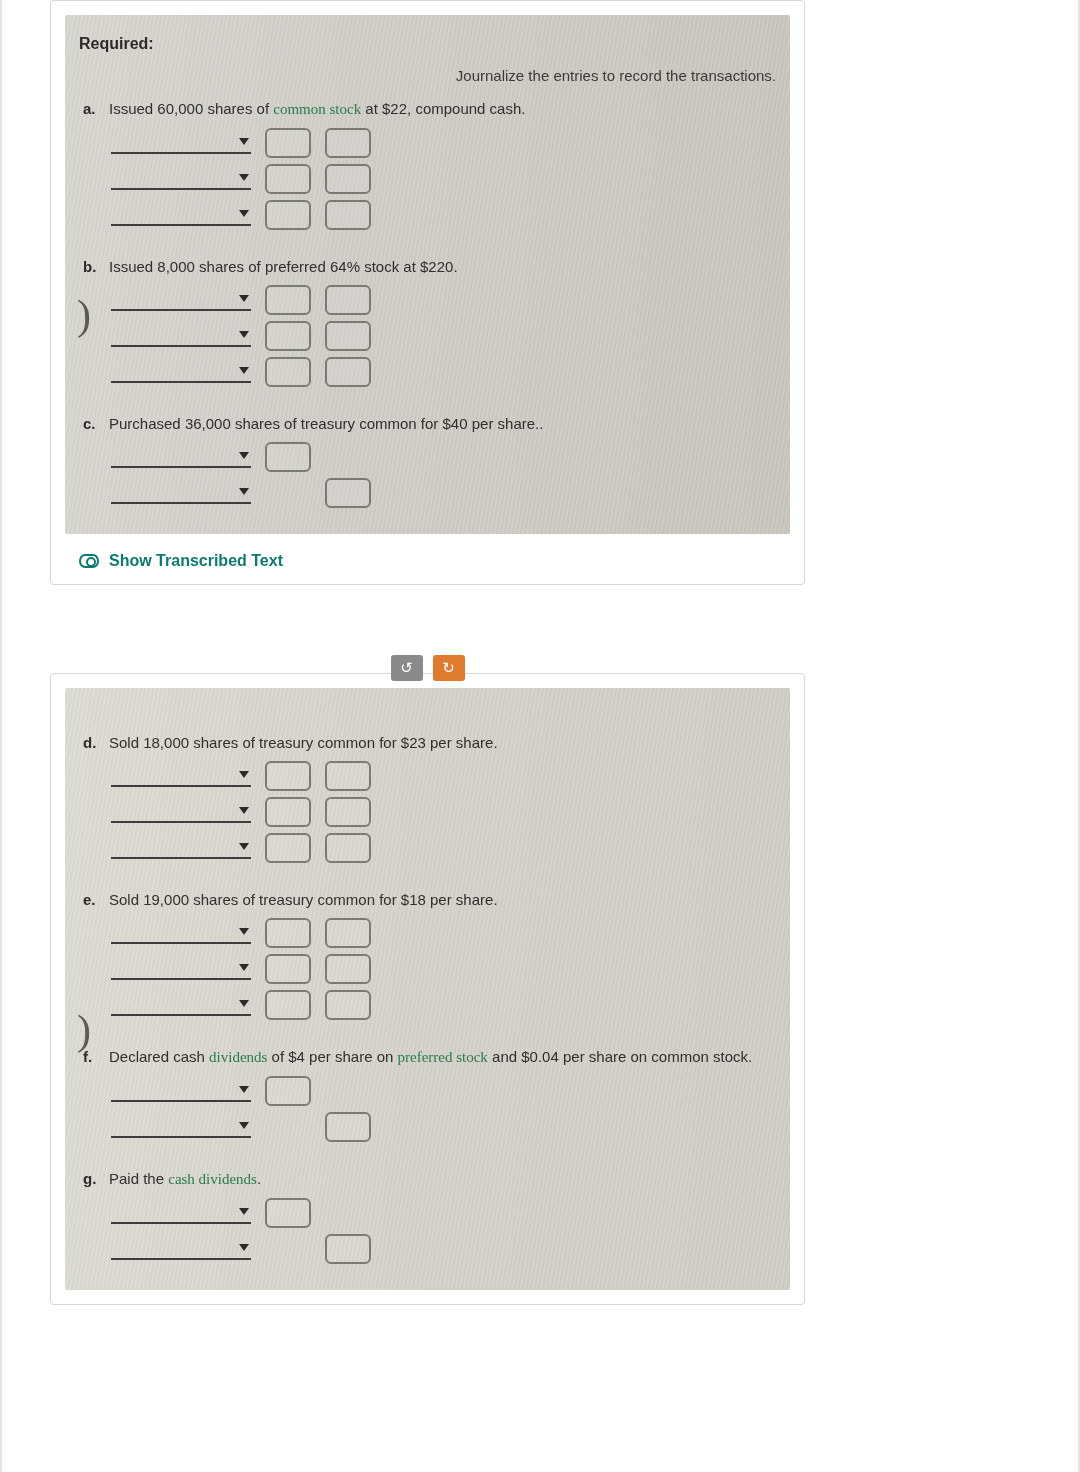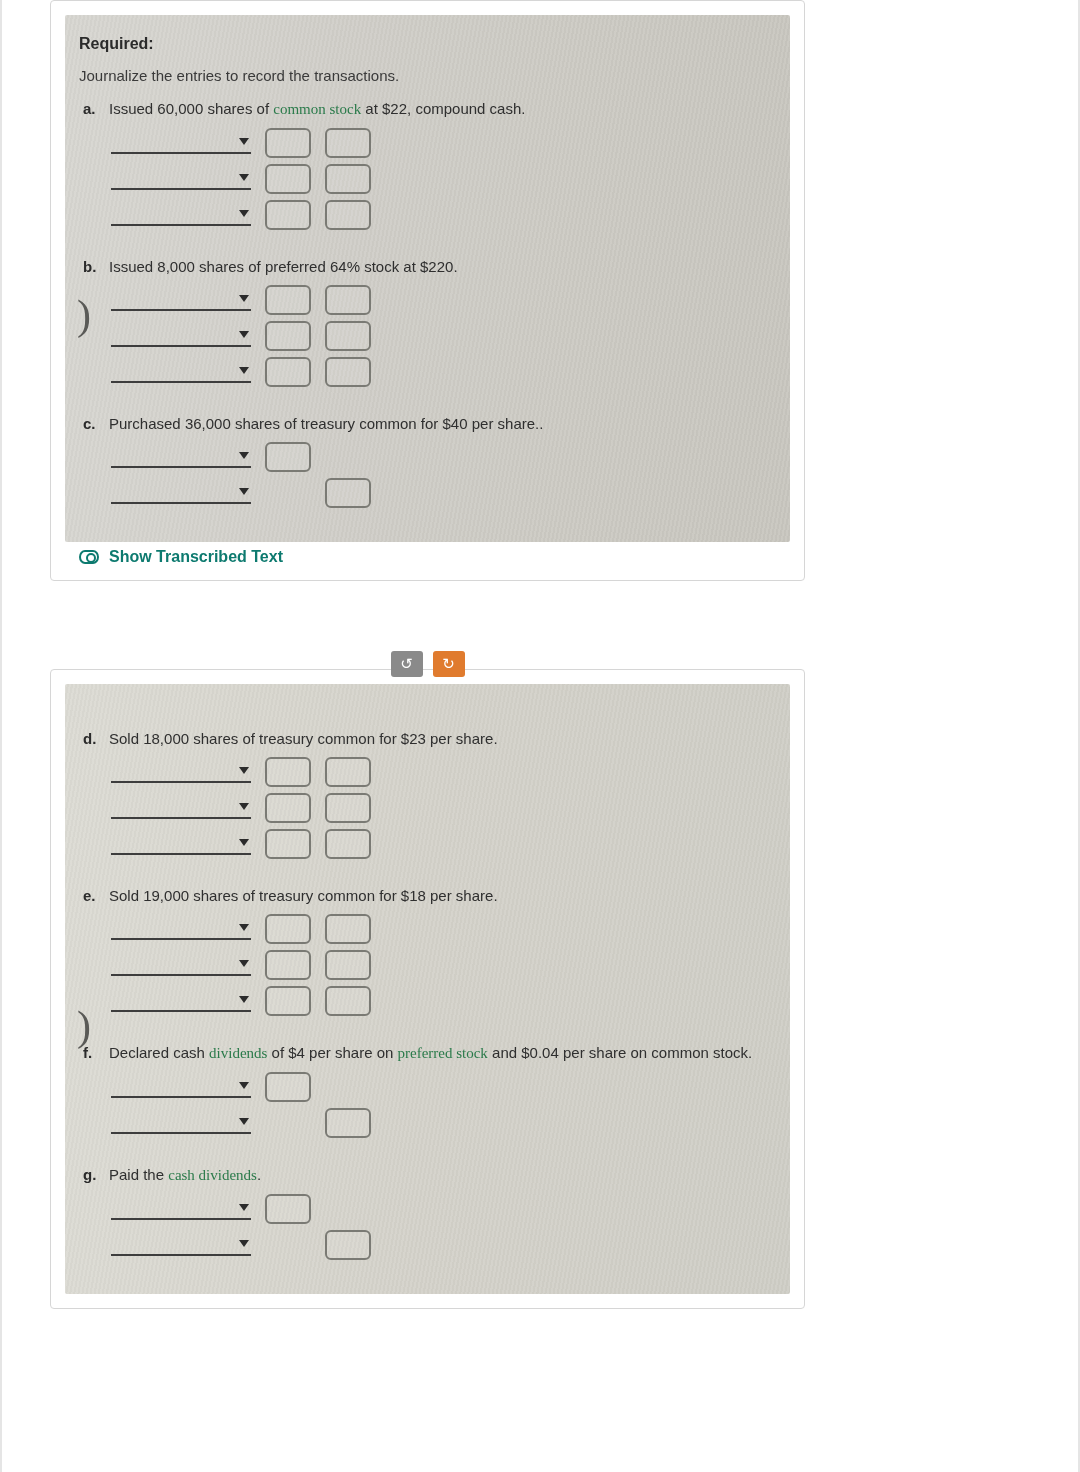--- a/index.html
+++ b/index.html
@@ -25,21 +25,21 @@
     border-radius: 4px;
     padding: 14px;
     background: #fff;
     margin-bottom: 18px;
   }
   .photo {
     position: relative;
     border-radius: 2px;
     background: linear-gradient(92deg,#d7d6d1 0%,#d0cec8 40%,#cccac3 70%,#c8c6bf 100%);
     overflow: hidden;
-    padding: 14px 14px 28px 14px;
+    padding: 14px 14px 20px 14px;
   }
   .photo.greenish {
     background: linear-gradient(92deg,#dcdbd4 0%,#d4d2ca 50%,#cfcec6 100%);
   }
   .photo::before {
     content:"";
     position:absolute;
     inset:0;
     background: repeating-linear-gradient(100deg, rgba(255,255,255,0.05) 0px, rgba(255,255,255,0.05) 2px, rgba(0,0,0,0.02) 2px, rgba(0,0,0,0.02) 4px);
     pointer-events:none;
@@ -48,20 +48,21 @@
   .req-head {
     font-weight: bold;
     color: #2b2b2b;
     font-size: 16px;
     margin: 6px 0 14px 0;
   }
   .instr {
     color: #3a3a3a;
     font-size: 15px;
     margin: 0 0 16px 0;
+    text-align: right;
   }
   .item {
     margin: 8px 0 28px 4px;
   }
   .item-line {
     display:flex;
     align-items: baseline;
     gap: 8px;
     margin-bottom: 10px;
   }
@@ -107,21 +108,21 @@
     background: rgba(255,255,255,0.08);
   }
   .amt.shift { margin-left: 60px; }
   .show-link {
     display:flex;
     align-items:center;
     gap:10px;
     color:#0d7a6f;
     font-weight:600;
     font-size:16px;
-    padding: 6px 0 0 14px;
+    padding: 18px 0 0 14px;
     cursor:pointer;
   }
   .eye-icon {
     width:20px;height:14px;border:2px solid #0d7a6f;border-radius:60%/100%;
     position:relative;
   }
   .eye-icon::after {
     content:"";position:absolute;left:5px;top:1px;width:6px;height:6px;border:2px solid #0d7a6f;border-radius:50%;
   }
   .btn-row {

